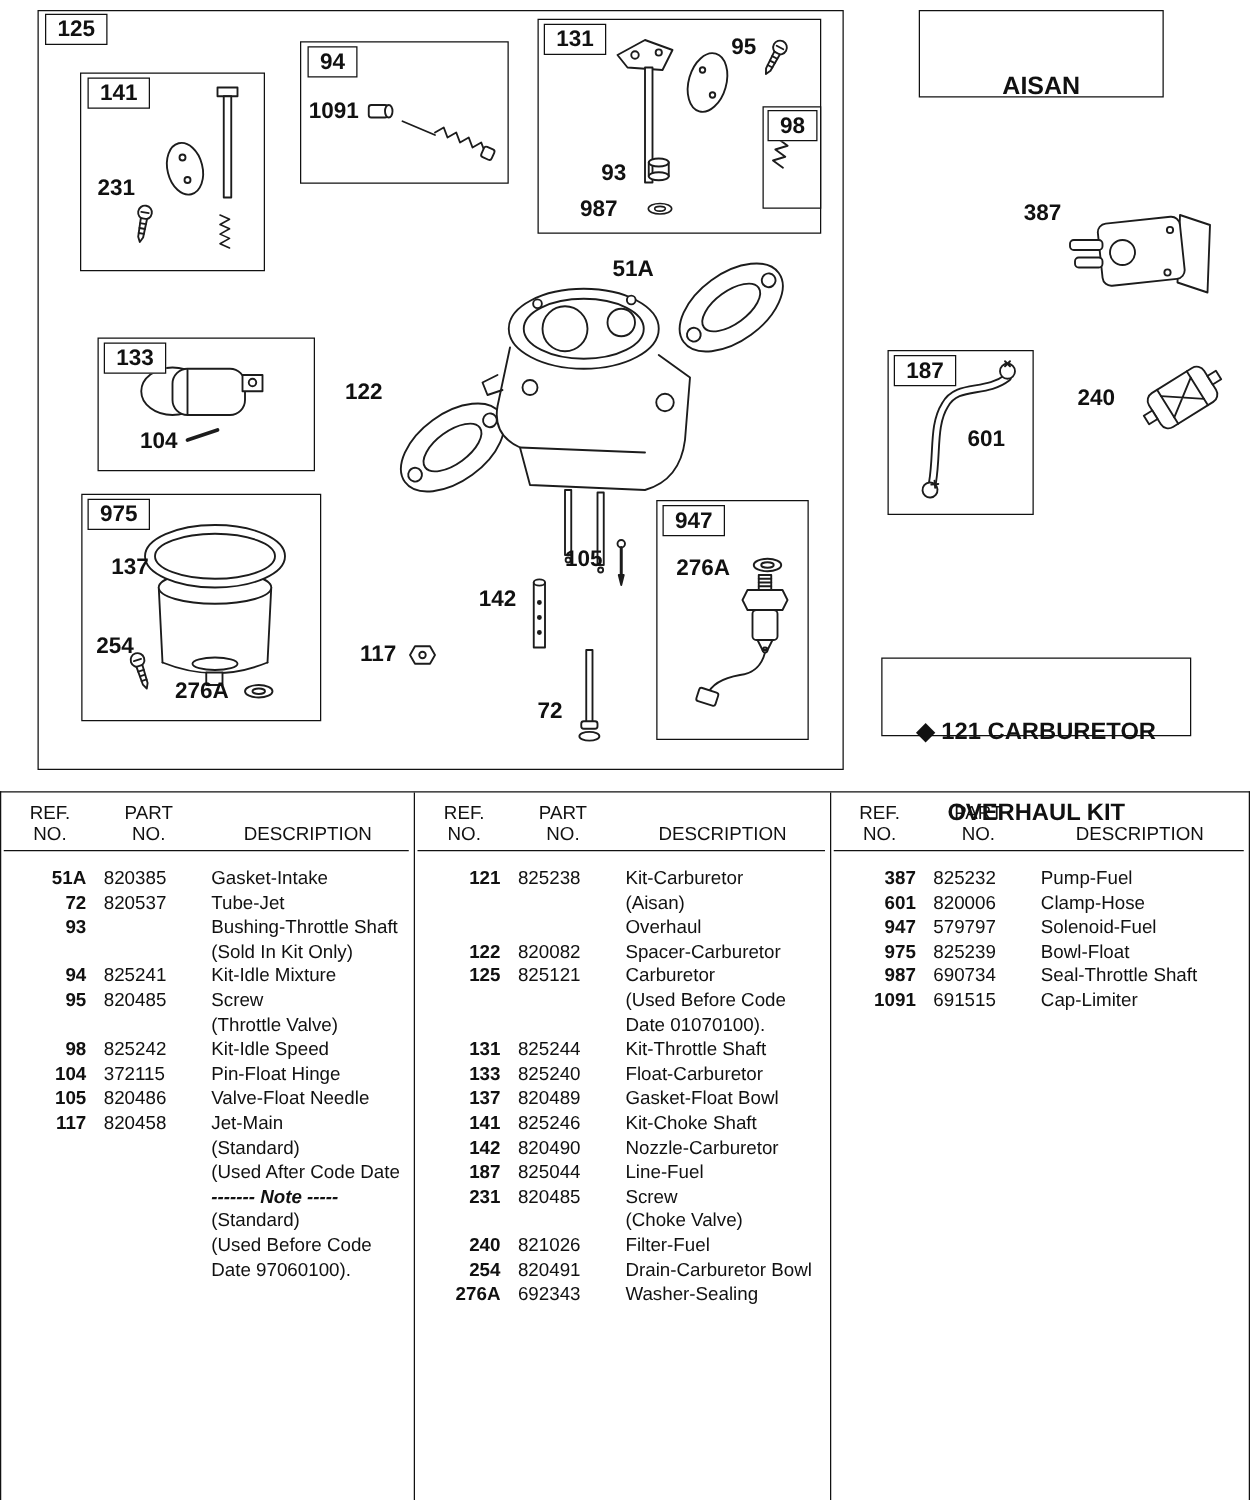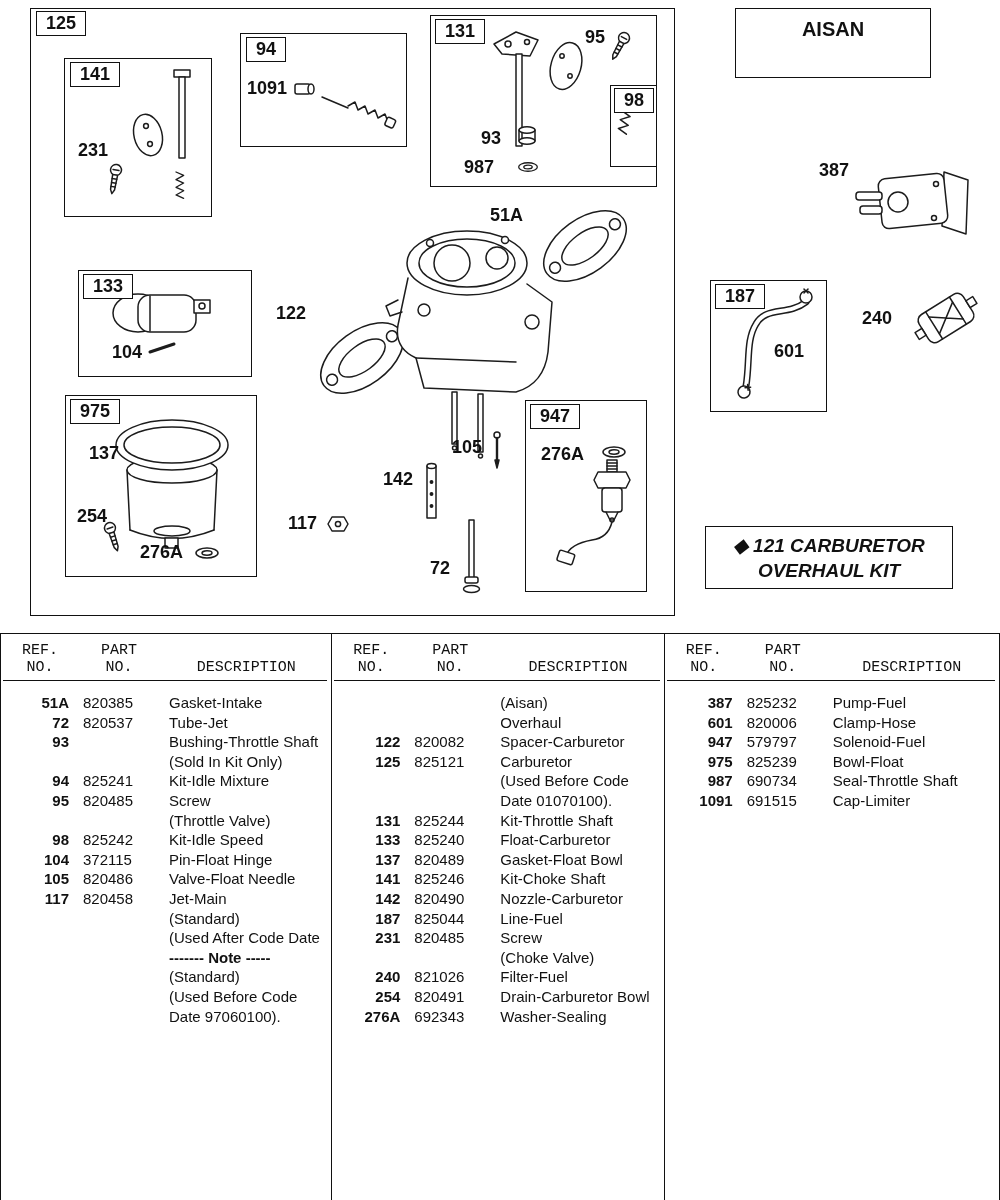--- a/index.html
+++ b/index.html
@@ -8,43 +8,43 @@
     font-family:"Liberation Sans", sans-serif; overflow:hidden; position:relative;
   }
   .diagram { position:relative; width:1000px; height:625px; }
   .art { position:absolute; left:0; top:0; stroke:#1c1c1c; fill:none;
          stroke-width:1.5; stroke-linecap:round; stroke-linejoin:round; }
   .gbox { position:absolute; border:1.7px solid #111; background:transparent; }
   .callout { position:absolute; font-weight:bold; font-size:18px; white-space:nowrap; z-index:5; }
   .callout.boxed { border:1.7px solid #111; background:#fff; padding:1px 9px; line-height:21px; }
   .titlebox { position:absolute; border:1.8px solid #111; background:#fff;
               text-align:center; font-weight:bold; z-index:4; }
-  .titlebox div { line-height:27px; }
+  .titlebox div { line-height:27px;margin-top:40px; }
   .aisan { left:735px; top:8px; width:196px; height:70px; font-size:20px; padding-top:7px; box-sizing:border-box; }
-  .kit   { left:705px; top:526px; width:248px; height:63px; font-size:19px; padding-top:6px; box-sizing:border-box;font-style:italic; }
+  .kit   { left:705px; top:526px; width:248px; height:63px; font-size:19px; padding-top:6px; box-sizing:border-box; }
   .kit div { line-height:25px; }
 
   .parts { position:absolute; left:0; top:633px; width:1000px; height:567px;
            border-top:1.7px solid #111; border-left:1.2px solid #111; border-right:1.2px solid #111;
            box-sizing:border-box; display:flex; }
   .pcol { position:relative; height:100%; box-sizing:border-box; padding:6px 4px 0 2px; }
   .pcol-1 { width:331px; }
   .pcol-2 { width:333px; border-left:1.4px solid #111; }
   .pcol-3 { width:336px; border-left:1.4px solid #111; }
   .phead { display:grid; grid-template-columns:58px 72px 1fr; column-gap:14px;
            padding:2px 4px 4px 8px; border-bottom:1.4px solid #111; }
   .hcell { display:flex; flex-direction:column; justify-content:flex-end; align-items:center;
-           font-size:15px; line-height:17px;font-family:Liberation Mono, monospace; }
+           font-size:15px; line-height:17px; }
   .prows { margin-top:12px; }
   .prow { display:grid; grid-template-columns:58px 72px 1fr; column-gap:14px;
           padding-left:8px; font-size:15px; line-height:19.6px; }
   .prow .ref  { text-align:right; font-weight:bold; }
   .prow .part { font-weight:normal; }
   .prow .desc { }
-  .b { font-weight:bold; }
+  .b { font-weight:bold;font-style:italic; }
 </style>
 </head>
 <body>
 
 <div class="diagram">
 
   <svg class="art" width="1000" height="625" viewBox="0 0 1000 625">
     <defs>
       <g id="screw">
         <circle cx="0" cy="0" r="5.5" fill="#fff"></circle>
@@ -378,20 +378,25 @@
       <span class="hcell">
         <span>PART</span>
         <span>NO.</span>
       </span>
       <span class="hcell">
         <span>DESCRIPTION</span>
       </span>
     </div>
     <div class="prows">
         <div class="prow">
+          <span class="ref">121</span>
+          <span class="part">825238</span>
+          <span class="desc"><span>Kit-Carburetor</span></span>
+        </div>
+        <div class="prow">
           <span class="ref"></span>
           <span class="part"></span>
           <span class="desc"><span>(Aisan)</span></span>
         </div>
         <div class="prow">
           <span class="ref"></span>
           <span class="part"></span>
           <span class="desc"><span>Overhaul</span></span>
         </div>
         <div class="prow">

